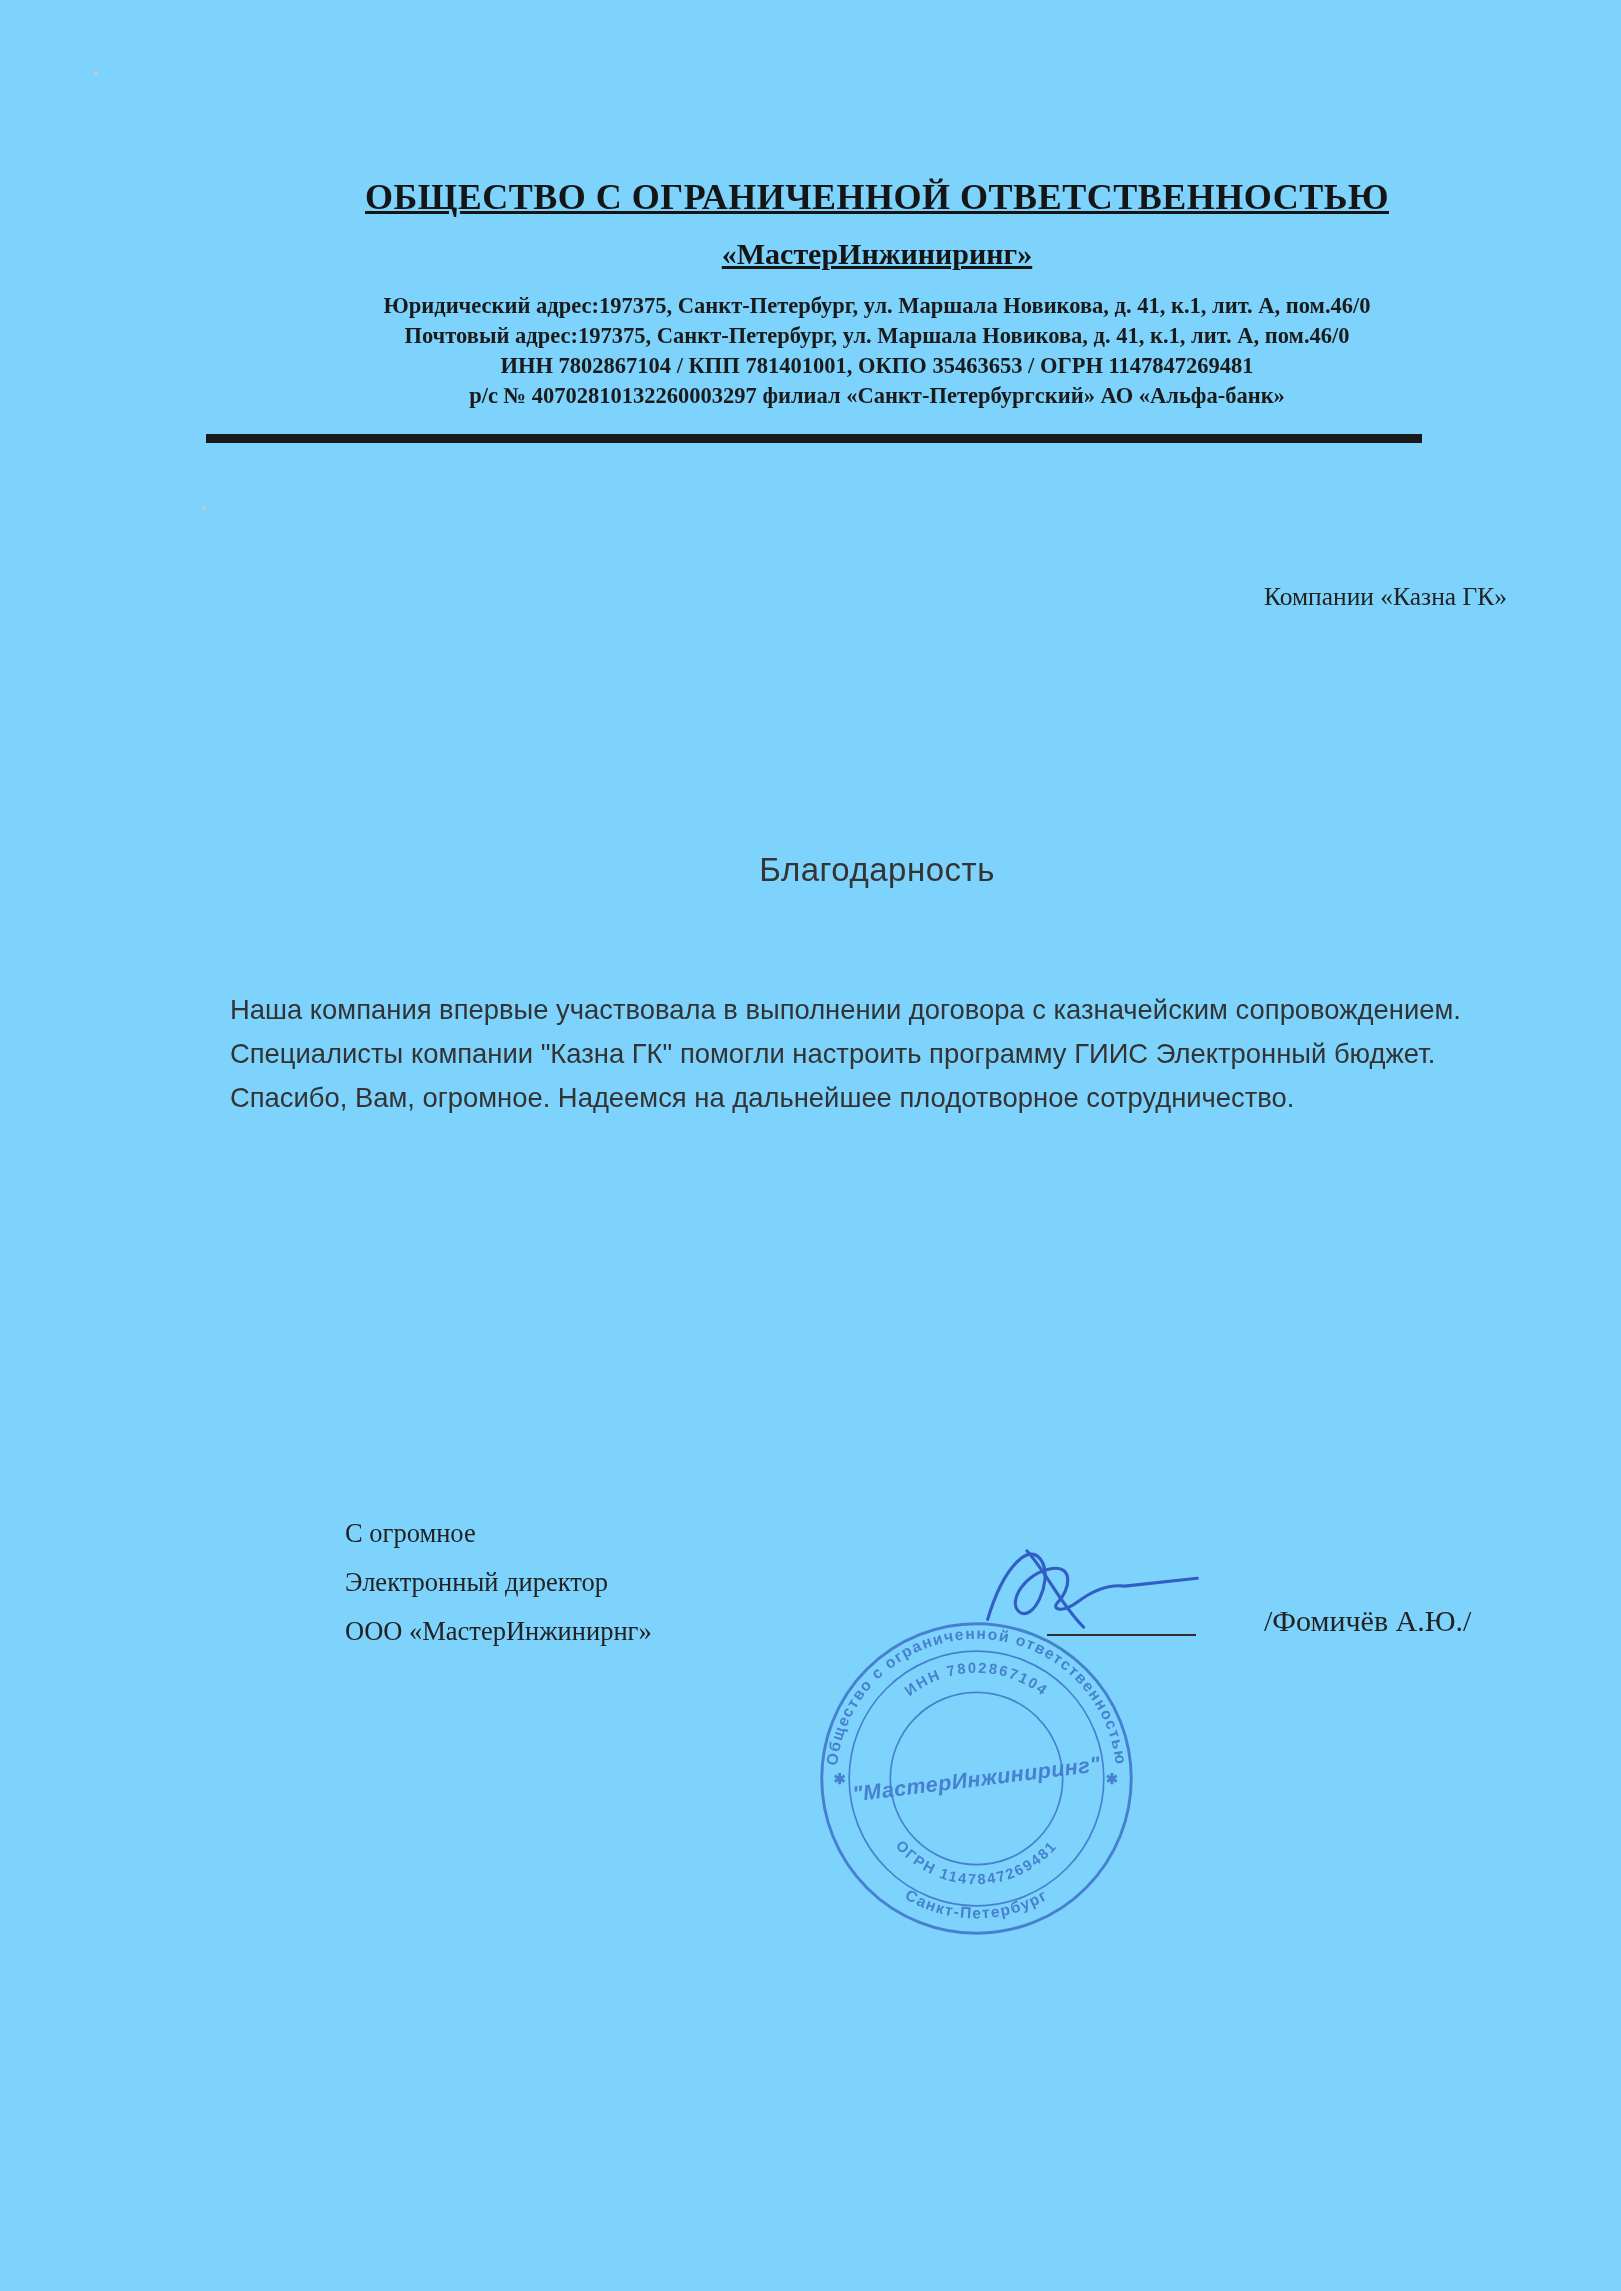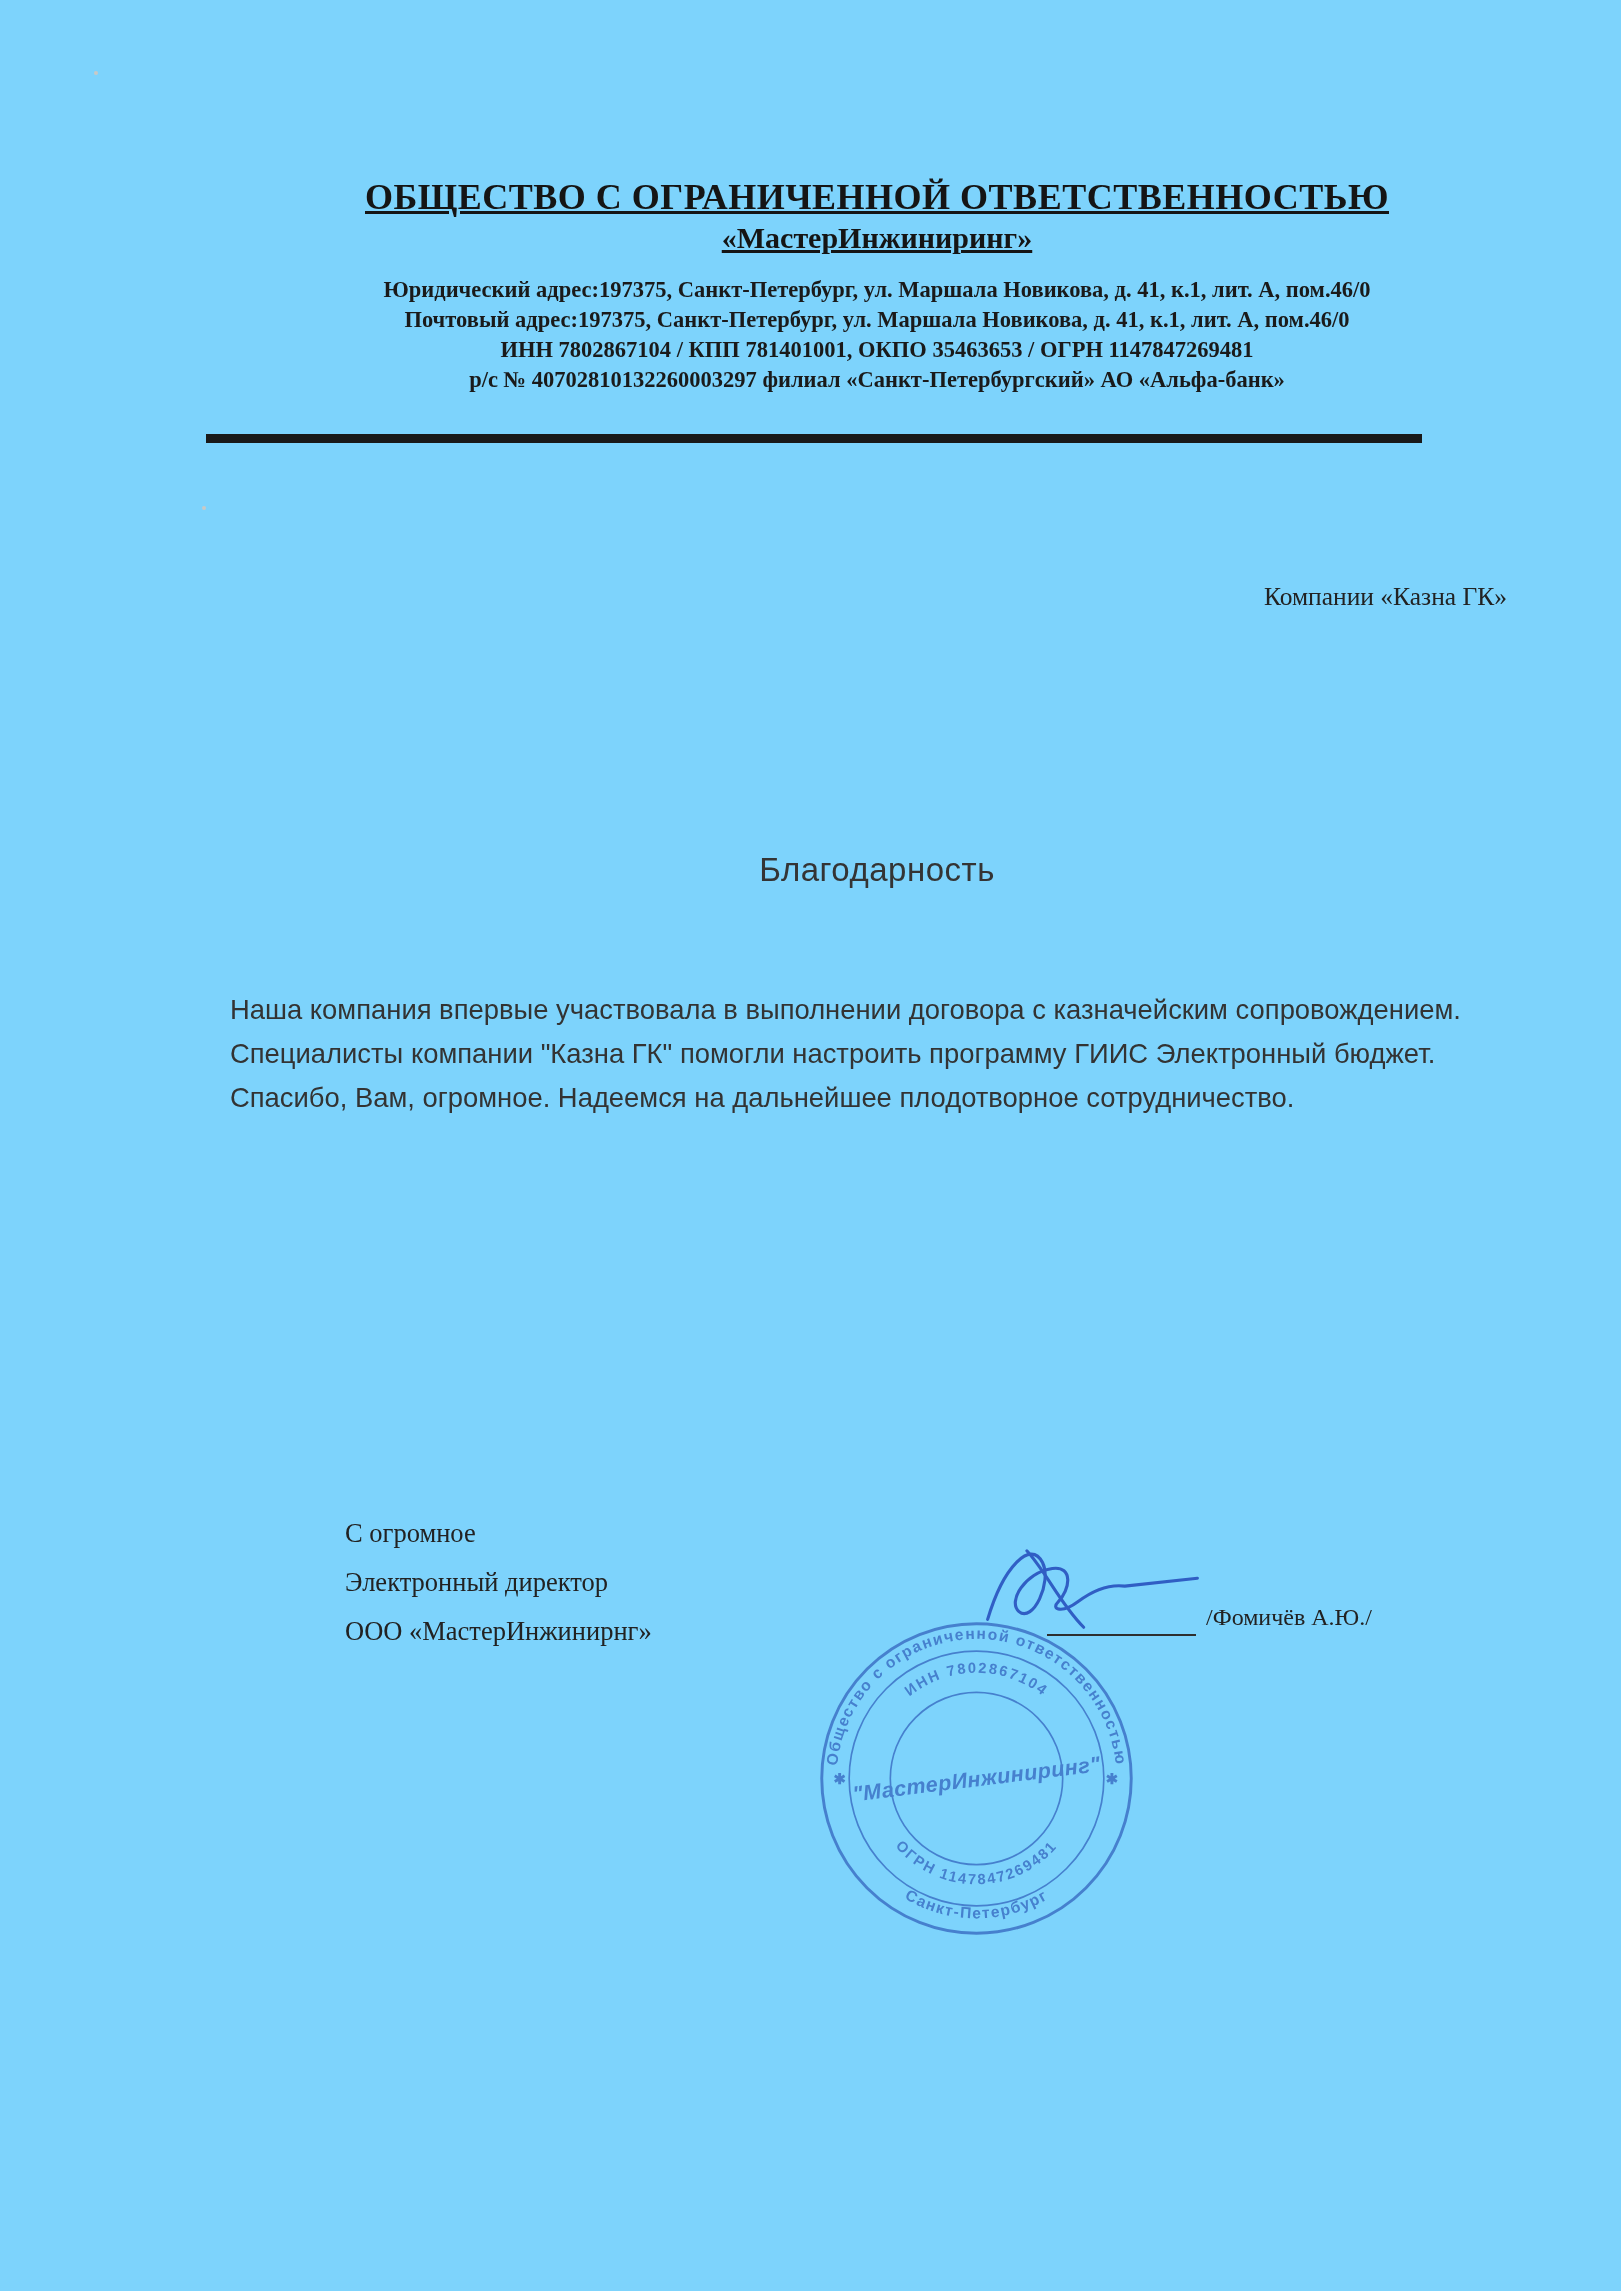--- a/index.html
+++ b/index.html
@@ -21,21 +21,21 @@
   }
   .org-type{
     font-size:36px;font-weight:bold;
     text-decoration:underline;
     letter-spacing:0.5px;
     color:#151515;
   }
   .org-name{
     font-size:30px;font-weight:bold;
     text-decoration:underline;
-    margin-top:3px;color:#151515;
+    margin-top:19px;color:#151515;
   }
   .addr-block{margin-top:20px;}
   .addr-line{
     font-size:22.5px;font-weight:bold;
     line-height:30px;color:#1a1a1a;
   }
   .header-rule{
     position:absolute;
     top:434px;left:206px;width:1216px;height:8.8px;
     background:#191919;
@@ -67,22 +67,22 @@
   }
 
   
   .closing{
     position:absolute;
     top:1509px;left:345px;
     font-size:26.5px;line-height:49px;color:#222;
   }
   .signer-name{
     position:absolute;
-    top:1604px;left:1206px;
-    font-size:24px;color:#222;
+    top:1604px;left:1264px;
+    font-size:30px;color:#222;
     white-space:nowrap;
   }
   .signature-underline{
     position:absolute;
     top:1634px;left:1047px;width:149px;height:2px;
     background:#2e2e2e;
   }
   .signature-svg{
     position:absolute;
     top:1529px;left:970px;

